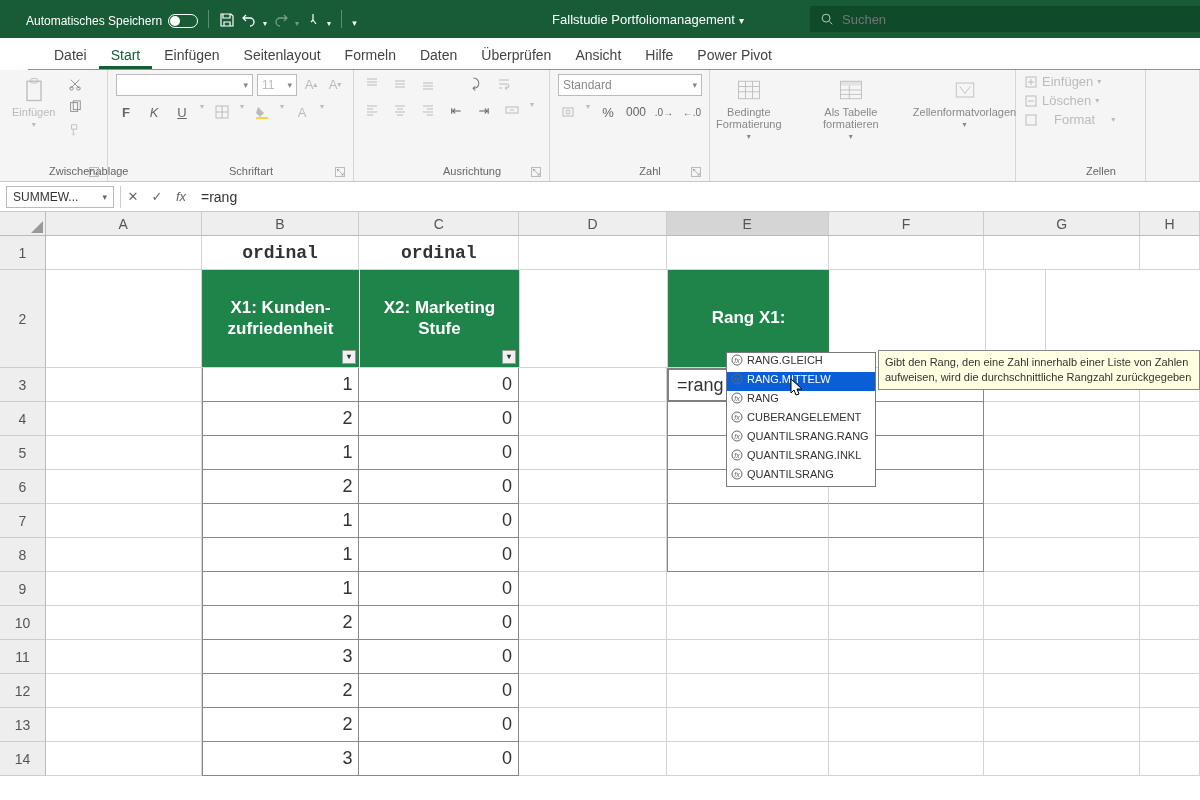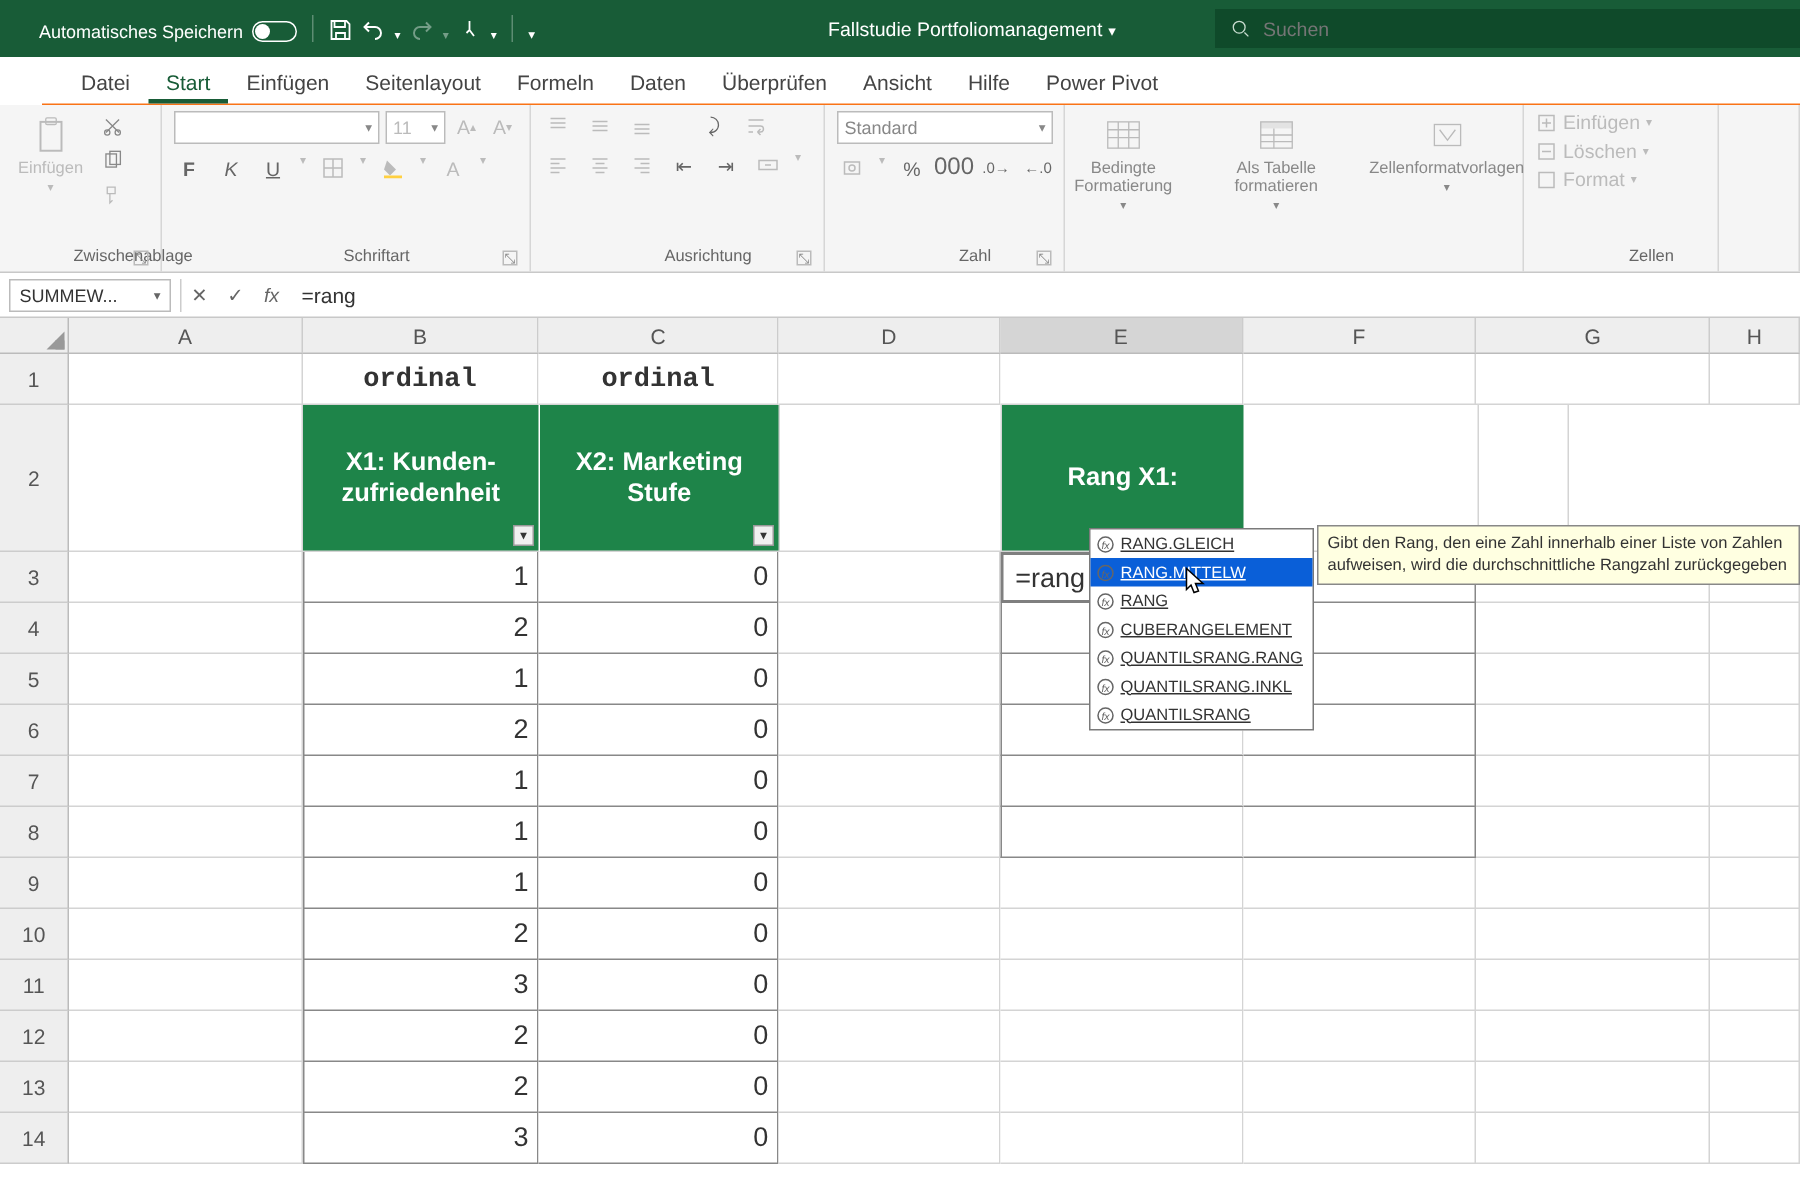--- a/index.html
+++ b/index.html
@@ -69,21 +69,21 @@
 
   
   .wA{width:156px}.wB{width:158px}.wC{width:160px}.wD{width:148px}.wE{width:162px}.wF{width:156px}.wG{width:156px}.wH{width:60px}
 
   
   .row.h2 { height:98px; }
   .row.h1 { height:34px; }
 
   
   .autocomplete { position:absolute; left:726px; top:140px; width:150px; background:#fff; border:1px solid #7a7a7a; font-size:11px; z-index:5; }
-  .ac-item { display:flex; align-items:center; gap:4px; padding:1px 4px; height:19px;text-decoration:underline; }
+  .ac-item { display:flex; align-items:flex-start; gap:4px; padding:1px 4px; height:19px; }
   .ac-item svg { width:12px; height:12px; }
   .ac-item.sel { background:#0a5fd8; color:#fff; }
   .tooltip { position:absolute; left:878px; top:138px; width:322px; background:#ffffe1; border:1px solid #888; padding:4px 6px; font-size:11px; line-height:1.35; z-index:4; }
   .cursor { position:absolute; left:790px; top:166px; z-index:6; }
 </style>
 </head>
 <body>
 
 <div class="titlebar">
   <div class="tb-left">
@@ -285,21 +285,21 @@
         </div>
       <div class="btnrow" style="gap:8px">
         <span class="smallbtn">
             <svg viewBox="0 0 14 14">
               <rect x="2" y="3" width="10" height="8" fill="none" stroke="#bbb"></rect>
               <circle cx="7" cy="7" r="2" fill="none" stroke="#bbb"></circle>
             </svg>
           </span>
           <span style="font-size:8px">▾</span>
         <span class="smallbtn">%</span>
-        <span class="smallbtn" style="font-size:16px">000</span>
+        <span class="smallbtn" style="font-size:12px">000</span>
         <span class="smallbtn" style="font-size:10px">.0→</span>
         <span class="smallbtn" style="font-size:10px">←.0</span>
       </div>
     </div>
     <div class="rgroup-label"><span>Zahl</span><span class="launcher">⤡</span></div>
   </div>
 
   <div class="rgroup" style="width:306px">
     <div class="rg-body ghost" style="gap:16px;justify-content:center;width:100%">
       <div class="bigbtn">
@@ -341,21 +341,21 @@
           <span style="font-size:8px;margin-left:auto">▾</span>
         </div>
       <div style="display:flex;align-items:center;gap:4px">
           <svg width="14" height="14" viewBox="0 0 14 14">
             <rect x="2" y="2" width="10" height="10" fill="none" stroke="#bbb"></rect>
             <path stroke="#bbb" d="M4 7h6"></path>
           </svg>
           <span>Löschen</span>
           <span style="font-size:8px;margin-left:auto">▾</span>
         </div>
-      <div style="display:flex;align-items:center;gap:4px">
+      <div style="display:flex;align-items:center;gap:16px">
           <svg width="14" height="14" viewBox="0 0 14 14">
             <rect x="2" y="2" width="10" height="10" fill="none" stroke="#bbb"></rect>
           </svg>
           <span>Format</span>
           <span style="font-size:8px;margin-left:auto">▾</span>
         </div>
     </div>
     <div class="rgroup-label"><span>Zellen</span></div>
   </div>
   <div class="rgroup" style="flex:1"></div>

